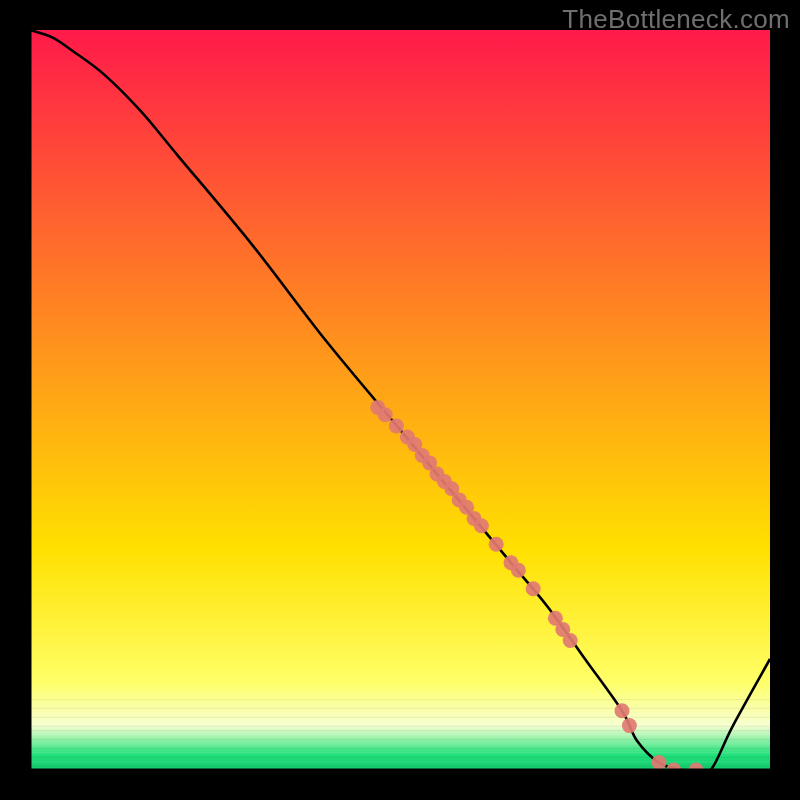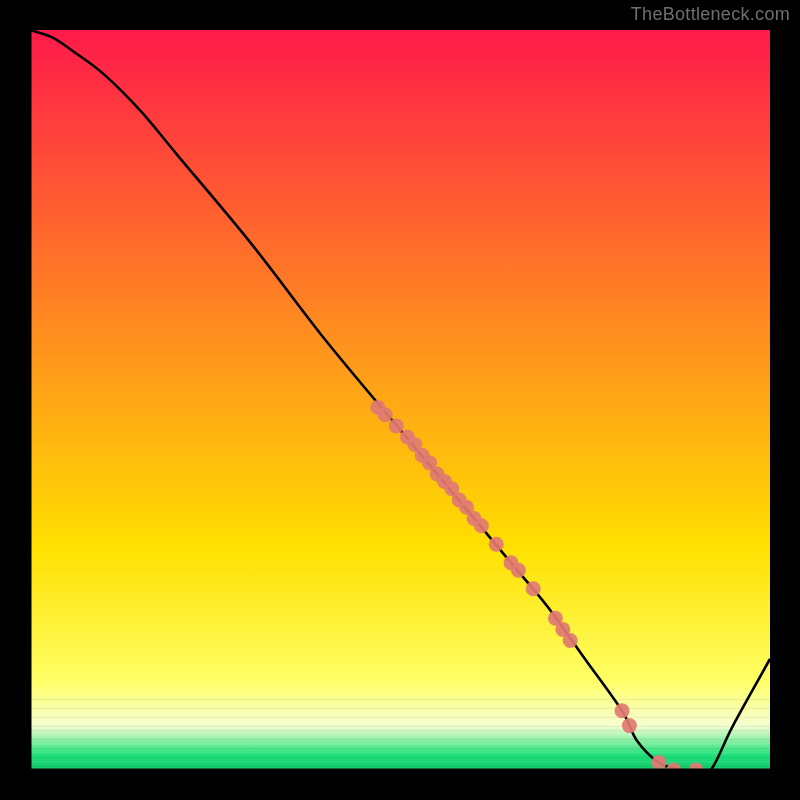--- a/index.html
+++ b/index.html
@@ -22,21 +22,21 @@
     left: 30px;
     top: 30px;
     width: 740px;
     height: 740px;
   }
   .watermark {
     position: absolute;
     top: 4px;
     right: 10px;
     color: #6f6f6f;
-    font-size: 18px;
+    font-size: 26px;
     font-weight: 500;
     letter-spacing: 0.3px;
     user-select: none;
   }
 </style>
 </head>
 <body>
 
 <div class="stage">
   <div class="watermark">TheBottleneck.com</div>

